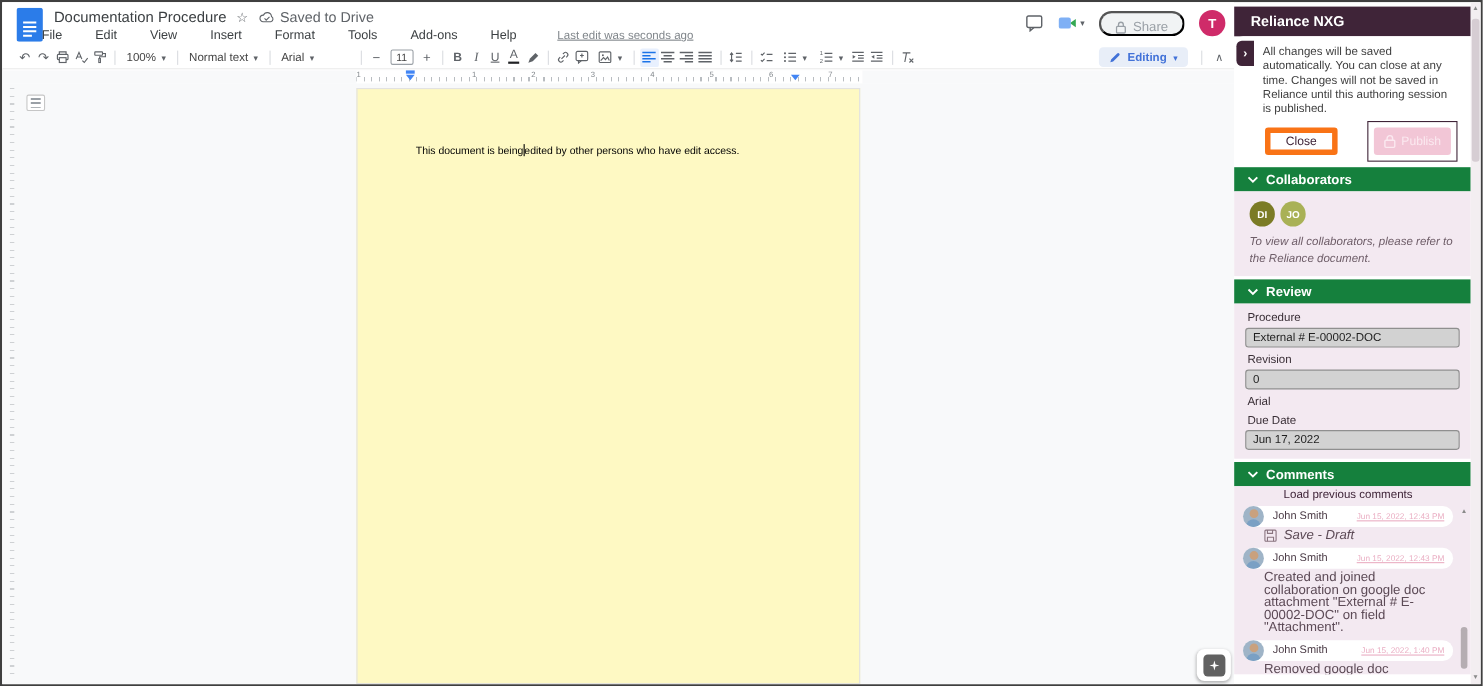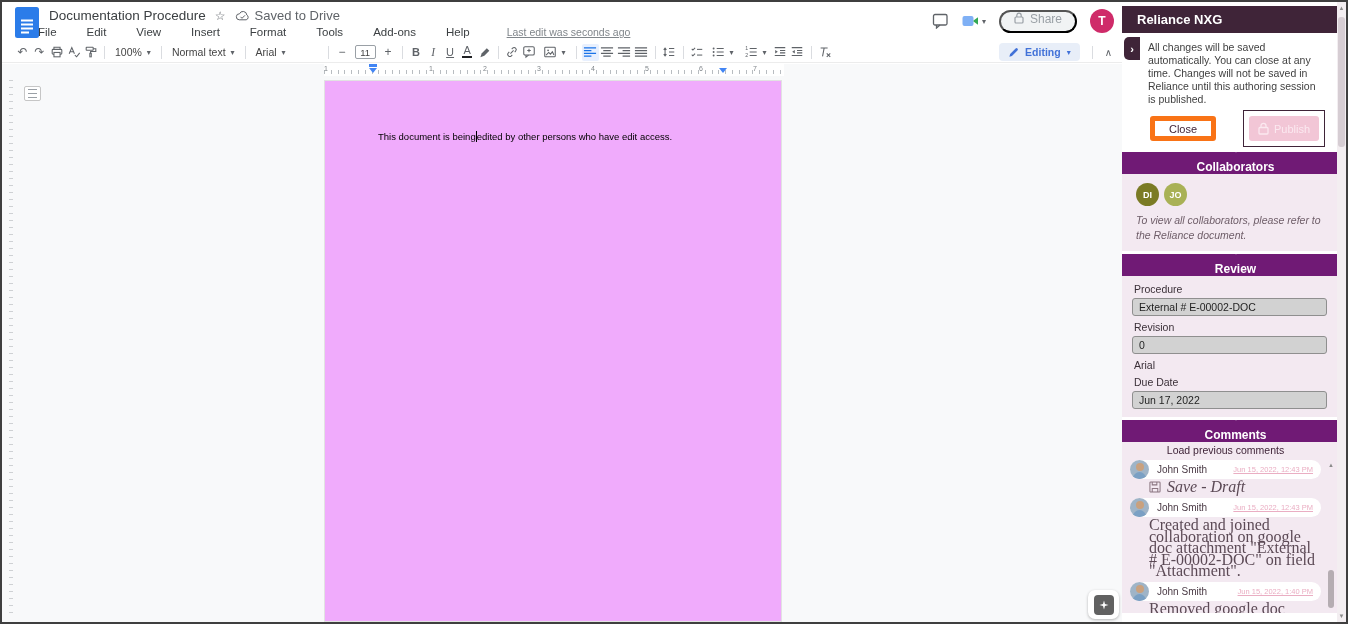--- a/index.html
+++ b/index.html
@@ -13,21 +13,21 @@
   .title-row { position:absolute; left:47px; top:6px; display:flex; align-items:center; gap:9px; }
   .doc-title { font-size:13.5px; color:#3c4043; }
   .star { color:#5f6368; font-size:12px; }
   .saved-group { display:flex; align-items:center; gap:5px; color:#5f6368; font-size:13px; }
   .menu-row { position:absolute; left:36px; top:24px; display:flex; gap:30px; font-size:11.5px; color:#3c4043; align-items:flex-end; }
   .menu-item { cursor:default; }
   .last-edit { margin-left:7px; color:#80868b; font-size:10.5px; text-decoration:underline; }
   .top-actions { position:absolute; right:8px; top:7px; display:flex; align-items:center; gap:13px; }
   .meet-group { display:flex; align-items:center; gap:3px; }
   .mini-caret { font-size:8px; color:#5f6368; }
-  .share-btn { display:flex; align-items:flex-start; gap:6px; height:23px; padding:0 13px; border-radius:13px; background:#f1f3f4; color:#9aa0a6; font-size:12px; }
+  .share-btn { display:flex; align-items:flex-end; gap:6px; height:23px; padding:0 13px; border-radius:13px; background:#f1f3f4; color:#9aa0a6; font-size:12px; }
   .account-avatar { width:24px; height:24px; border-radius:50%; background:#cf2b69; color:#fff; font-size:12px; font-weight:bold; display:flex; align-items:center; justify-content:center; }
 
   .toolbar { position:absolute; left:0; top:40px; width:1120px; height:21px; background:#fff; border-bottom:1px solid #ececec; display:flex; align-items:center; padding-left:12px; color:#5f6368; }
   .tb-ic { min-width:17px; height:17px; display:flex; align-items:center; justify-content:center; font-size:12px; color:#5f6368; border-radius:2px; }
   .tb-ic.active { background:#e8f0fe; }
   .sep { width:1px; height:13px; background:#dadce0; margin:0 5px; flex:none; }
   .tb-select { display:flex; align-items:center; gap:5px; font-size:10.5px; color:#444; padding:0 5px; }
   .fs-box { border:1px solid #9aa0a6; border-radius:2px; width:21px; height:14px; font-size:9.5px; color:#444; text-align:center; line-height:13px; margin:0 4px; }
   .bold-b { font-weight:bold; font-size:11px; }
   .ital-i { font-style:italic; font-family:"Liberation Serif",serif; font-size:11.5px; }
@@ -44,57 +44,57 @@
     background:repeating-linear-gradient(to right,#9aa0a6 0 1px,transparent 1px 6.8px); opacity:.7; }
   .ruler-num { position:absolute; top:1px; font-size:7px; color:#80868b; transform:translateX(-50%); }
   .ruler-marker { position:absolute; top:4px; width:0; height:0; border-left:4px solid transparent; border-right:4px solid transparent; border-top:5px solid #4285f4; transform:translateX(-50%); }
   .indent-bar { position:absolute; top:0; width:8px; height:3px; background:#4285f4; transform:translateX(-50%); }
 
   .workspace { position:absolute; left:0; top:74px; width:1120px; height:546px; background:#f8f9fa; overflow:hidden; }
   .vruler { position:absolute; left:7px; top:4px; width:4px; height:534px;
     background:repeating-linear-gradient(to bottom,#c4c7ca 0 1px,transparent 1px 7px); opacity:.8; }
   .outline-btn { position:absolute; left:22px; top:10px; width:17px; height:15px; background:#fff; border:1px solid #c6c6c6; border-radius:2px; padding:2px 3px; }
   .outline-btn .lines { width:100%; height:100%; background:repeating-linear-gradient(to bottom,#9aa0a6 0 1.5px,transparent 1.5px 4px); }
-  .page { position:absolute; left:322px; top:4px; width:458px; height:542px; background:#f0abfc; border:1px solid #e2e2e2; }
+  .page { position:absolute; left:322px; top:4px; width:458px; height:542px; background:#fef9c3; border:1px solid #e2e2e2; }
   .doc-text { position:absolute; left:53px; top:50px; font-size:9.5px; color:#000; white-space:nowrap; }
   .caret { display:inline-block; width:1px; height:11px; background:#000; vertical-align:-2px; }
   .explore-btn { position:absolute; left:1086px; top:514px; width:31px; height:29px; background:#fff; border-radius:7px; box-shadow:0 1px 3px rgba(0,0,0,.28); display:flex; align-items:center; justify-content:center; }
   .explore-inner { width:20px; height:20px; background:#616161; border-radius:4px; display:flex; align-items:center; justify-content:center; }
 
   
   .sidebar { position:absolute; left:1120px; top:0; width:224px; height:620px; background:#fff; }
   .sb-col { position:absolute; left:0; top:0; width:215px; }
   .sb-header { margin-top:4px; height:27px; background:#3f2438; color:#fff; font-size:13px; font-weight:bold; line-height:27px; padding-left:15px; }
   .collapse-tab { position:absolute; left:2px; top:35px; width:16px; height:23px; background:#3f2438; border-radius:5px 0 0 5px; color:#fff; font-size:11px; font-weight:bold; display:flex; align-items:center; justify-content:center; z-index:3; }
   .sb-info { background:#fff; padding:8px 12px 2px 26px; border-radius:8px 0 0 0; }
   .sb-info-text { font-size:10.5px; line-height:13px; color:#3f3f3f; }
   .btn-row { display:flex; align-items:center; margin-top:4px; }
   .close-btn { width:66px; height:25px; background:#fff; border:5px solid #f97316; border-radius:3px; color:#3f2438; font-size:11px; font-family:inherit; margin-left:2px; }
   .publish-wrap { margin-left:auto; border:1px solid #3f2438; padding:5px; }
   .publish-btn { width:70px; height:25px; background:#f2c6d6; border:none; border-radius:3px; color:#fbe9f0; font-size:11px; font-family:inherit; display:flex; align-items:center; justify-content:center; gap:5px; }
-  .sec-h { height:22px; background:#701a75; color:#fff; display:flex; align-items:center; gap:7px; padding-left:12px; font-weight:bold; font-size:12px; margin-top:3px;flex-direction:column; }
+  .sec-h { height:22px; background:#15803d; color:#fff; display:flex; align-items:center; gap:7px; padding-left:12px; font-weight:bold; font-size:12px; margin-top:3px; }
   .sec-c { background:#f3e9f1; }
   .collab-c { padding:8px 12px 8px 14px; }
   .avatars { display:flex; gap:5px; margin:1px 0 7px; }
   .cav { width:23px; height:23px; border-radius:50%; color:#fff; font-size:9px; font-weight:bold; display:flex; align-items:center; justify-content:center; }
   .cav-di { background:#7b7b25; } .cav-jo { background:#a9b156; }
   .collab-note { font-style:italic; color:#6e5d68; font-size:10.5px; line-height:15px; }
   .review-c { padding:2px 10px 8px; }
   .f-label { font-size:10.5px; color:#3a2f37; margin:5px 0 2px 2px; }
   .f-input { width:100%; height:18px; background:#d2d2d2; border:1px solid #8f8f8f; border-radius:3px; font-size:10.5px; padding:0 6px; color:#1f1f1f; font-family:inherit; }
   .comments-c { padding:2px 16px 0 8px; height:171px; position:relative; overflow:hidden; }
   .load-prev { text-align:center; color:#3f2438; font-size:10.5px; height:12px; margin-bottom:4px; cursor:pointer; }
   .cmt { margin-bottom:5px; }
   .cmt-pill { display:flex; align-items:center; background:#fff; border-radius:10px; height:19px; padding-right:8px;text-align:right; }
   .cmt-av { width:19px; height:19px; border-radius:50%; background:#9fb4c7; position:relative; overflow:hidden; flex:none; }
   .cmt-av::before { content:""; position:absolute; left:6px; top:3px; width:8px; height:8px; border-radius:50%; background:#c9a17e; }
   .cmt-av::after { content:""; position:absolute; left:3px; top:12px; width:13px; height:9px; border-radius:7px 7px 0 0; background:#7aa0c4; }
   .cmt-name { margin-left:8px; font-size:10px; color:#4a3a45; }
   .cmt-time { margin-left:auto; font-size:7.5px; color:#eaaec3;text-decoration:underline; }
-  .cmt-body { margin:2px 0 0 19px; font-size:16px; color:#5c4a56; line-height:11.5px;font-family:Liberation Serif, serif; }
+  .cmt-body { margin:2px 0 0 19px; font-size:12px; color:#5c4a56; line-height:11.5px; }
   .save-row { display:flex; align-items:center; gap:6px; font-style:italic; }
   .in-sb { position:absolute; right:2px; top:20px; bottom:2px; width:8px; }
   .in-sb .arr { position:absolute; left:0; width:8px; font-size:6px; color:#8a8a8a; text-align:center; }
   .in-sb .thumb { position:absolute; left:1px; top:108px; width:6px; height:38px; background:#b5adb2; border-radius:3px; }
   .out-sb { position:absolute; right:0; top:0; width:9px; height:620px; background:#f3eef1; }
   .out-sb .arr { position:absolute; left:0; width:9px; font-size:6px; color:#8a8a8a; text-align:center; }
   .out-sb .thumb { position:absolute; left:1px; top:15px; width:7px; height:130px; background:#d6cdd3; border-radius:3px; }
 
   svg { display:block; }
 </style>

